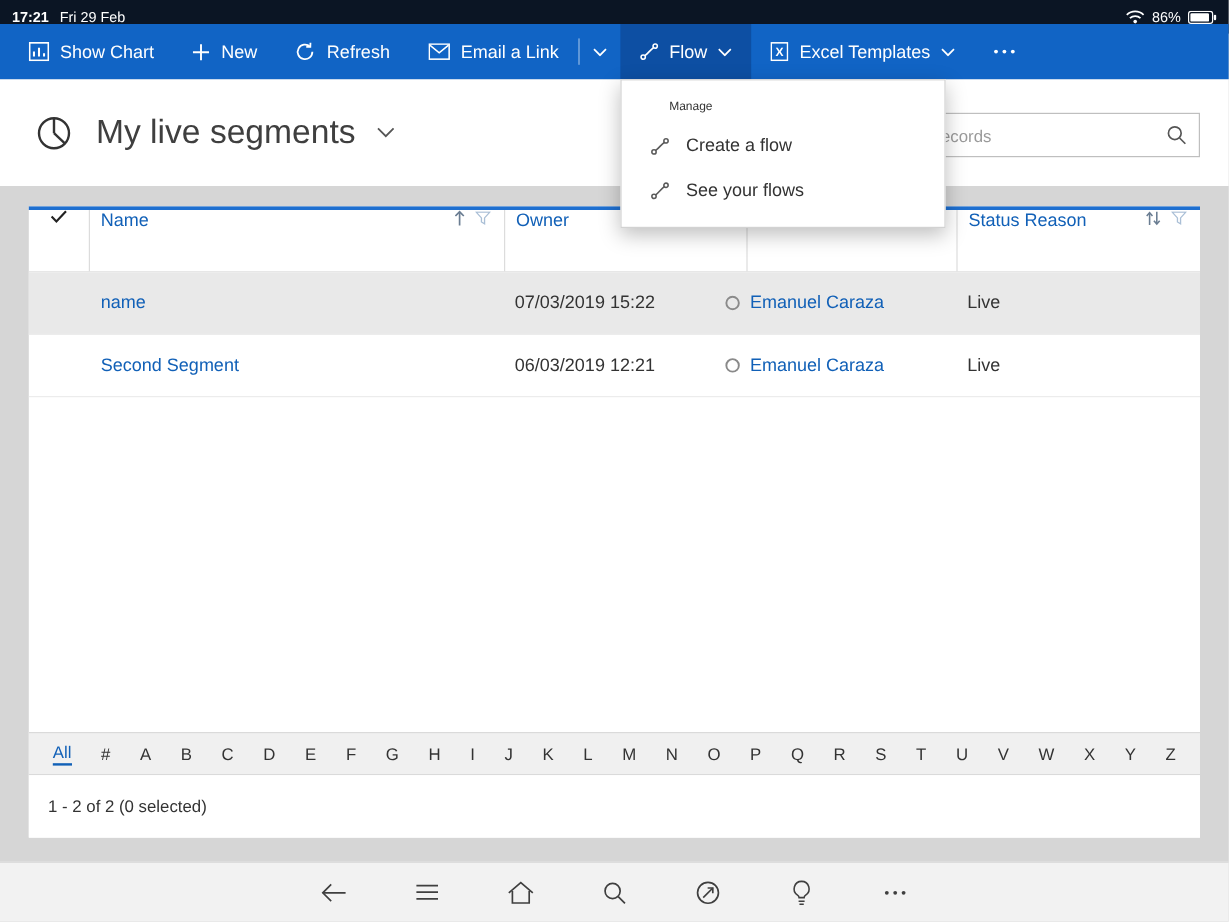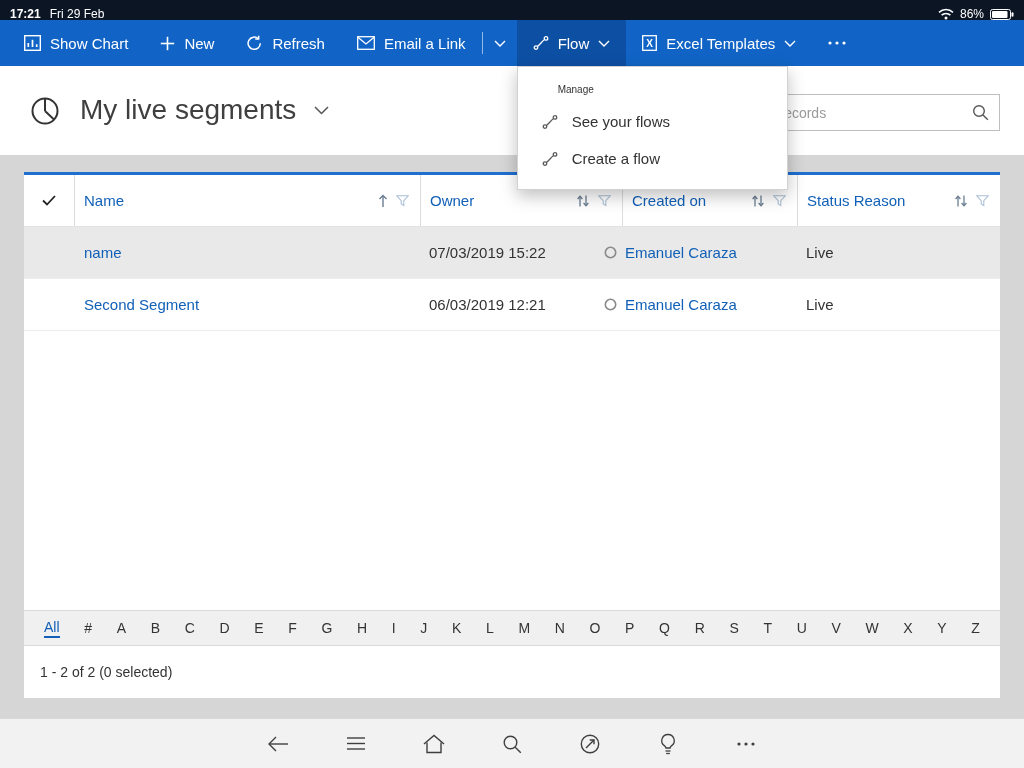--- a/index.html
+++ b/index.html
@@ -66,21 +66,21 @@
   }
   .search-box input::placeholder { color:#9a9a9a; }
 
   
   .grid-card {
     position:absolute; left:24px; right:24px; top:172px; bottom:70px;
     background:#fff; border-top:3px solid #1e6fd0;
     display:flex; flex-direction:column;
   }
   .grid-header { height:52px; display:flex; align-items:stretch; border-bottom:1px solid #e2e2e2; }
-  .col { display:flex; align-items:center;gap:22px; }
+  .col { display:flex; align-items:flex-start;gap:22px; }
   .col-check  { width:51px; justify-content:center; }
   .col-name   { width:345px; }
   .col-created{ width:175px; }
   .col-owner  { width:202px; }
   .col-status { flex:1; }
   .grid-header .col-check { border-right:1px solid #dcdcdc; }
   .grid-header .col-created, .grid-header .col-owner, .grid-header .col-status { border-left:1px solid #dcdcdc; }
   .hdr-label { color:#1160b7; font-size:15px; padding-left:9px; }
   .hdr-spacer { flex:1; }
   .hdr-icons { display:flex; align-items:center; gap:8px; padding-right:11px; }
@@ -209,31 +209,31 @@
     <div class="flow-menu">
       <div class="flow-menu-title">Manage</div>
       <div class="flow-menu-item">
         <span class="cmd-icon">
           <svg width="16" height="16" viewBox="0 0 16 16">
               <circle cx="3" cy="12.6" r="1.8" fill="none" stroke="currentColor" stroke-width="1.3"></circle>
               <circle cx="13" cy="3.4" r="1.8" fill="none" stroke="currentColor" stroke-width="1.3"></circle>
               <path d="M4.4 11.4 C 7.4 9.2, 8.6 6.8, 11.6 4.6" fill="none" stroke="currentColor" stroke-width="1.3"></path>
             </svg>
         </span>
-        <span>See your flows</span>
+        <span>Create a flow</span>
       </div>
       <div class="flow-menu-item">
         <span class="cmd-icon">
           <svg width="16" height="16" viewBox="0 0 16 16">
               <circle cx="3" cy="12.6" r="1.8" fill="none" stroke="currentColor" stroke-width="1.3"></circle>
               <circle cx="13" cy="3.4" r="1.8" fill="none" stroke="currentColor" stroke-width="1.3"></circle>
               <path d="M4.4 11.4 C 7.4 9.2, 8.6 6.8, 11.6 4.6" fill="none" stroke="currentColor" stroke-width="1.3"></path>
             </svg>
         </span>
-        <span>Create a flow</span>
+        <span>See your flows</span>
       </div>
     </div>
   </div>
 
   <div class="cmd-item">
     <span class="cmd-icon">
       <svg width="15" height="16" viewBox="0 0 15 16">
           <rect x="0.7" y="0.7" width="13.6" height="14.6" fill="none" stroke="#fff" stroke-width="1.3"></rect>
           <text x="7.6" y="11.6" font-size="10" text-anchor="middle" fill="#fff" font-weight="bold" font-family="Liberation Sans, sans-serif">X</text>
         </svg>

